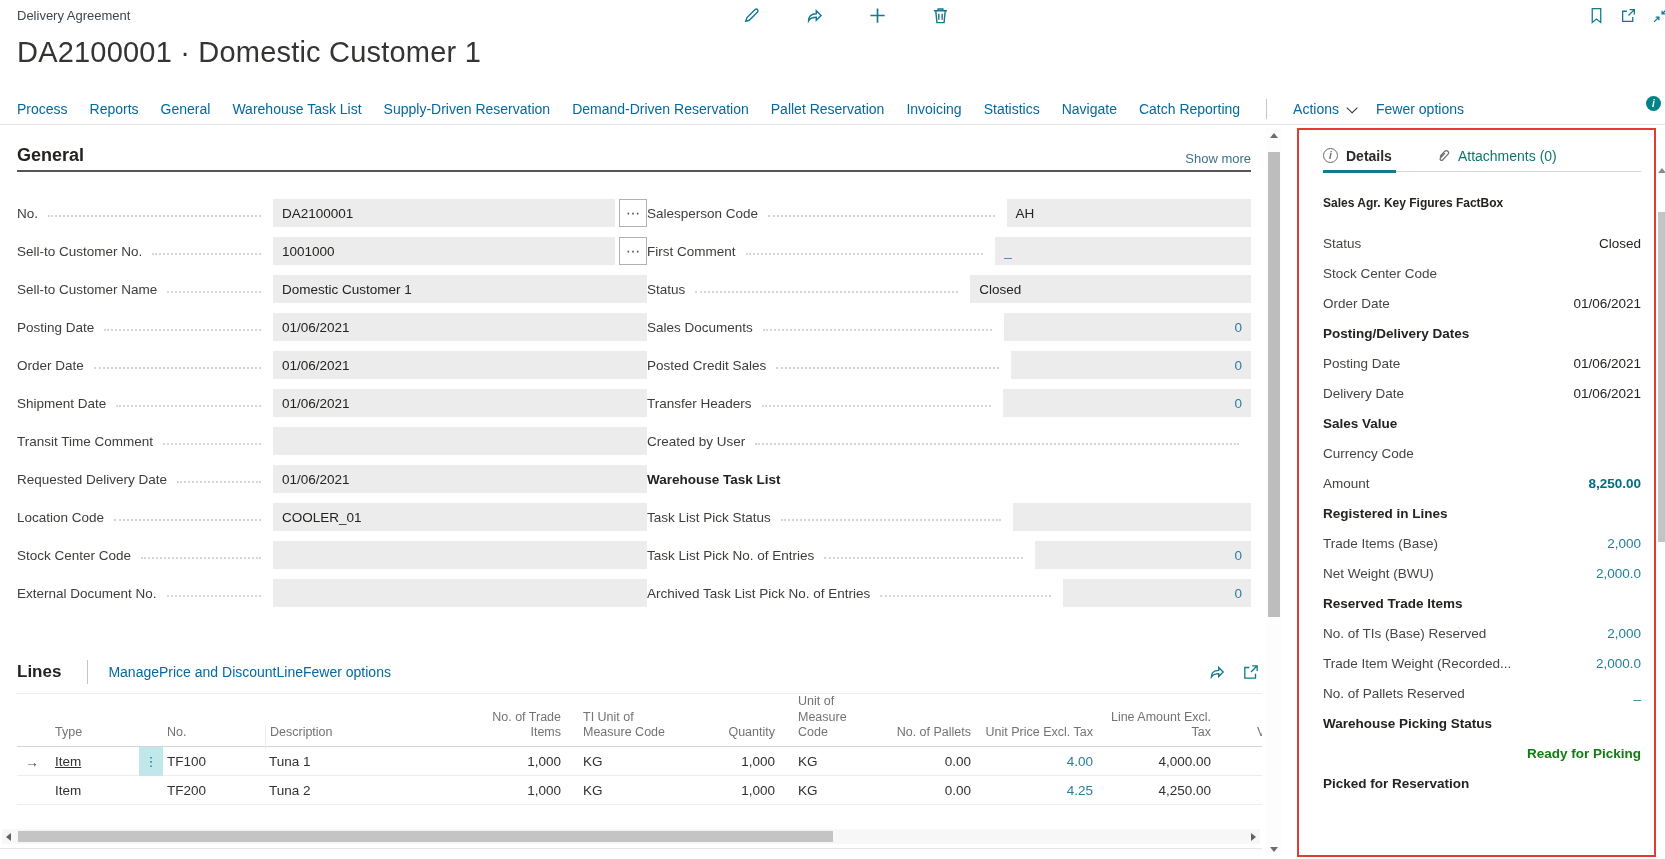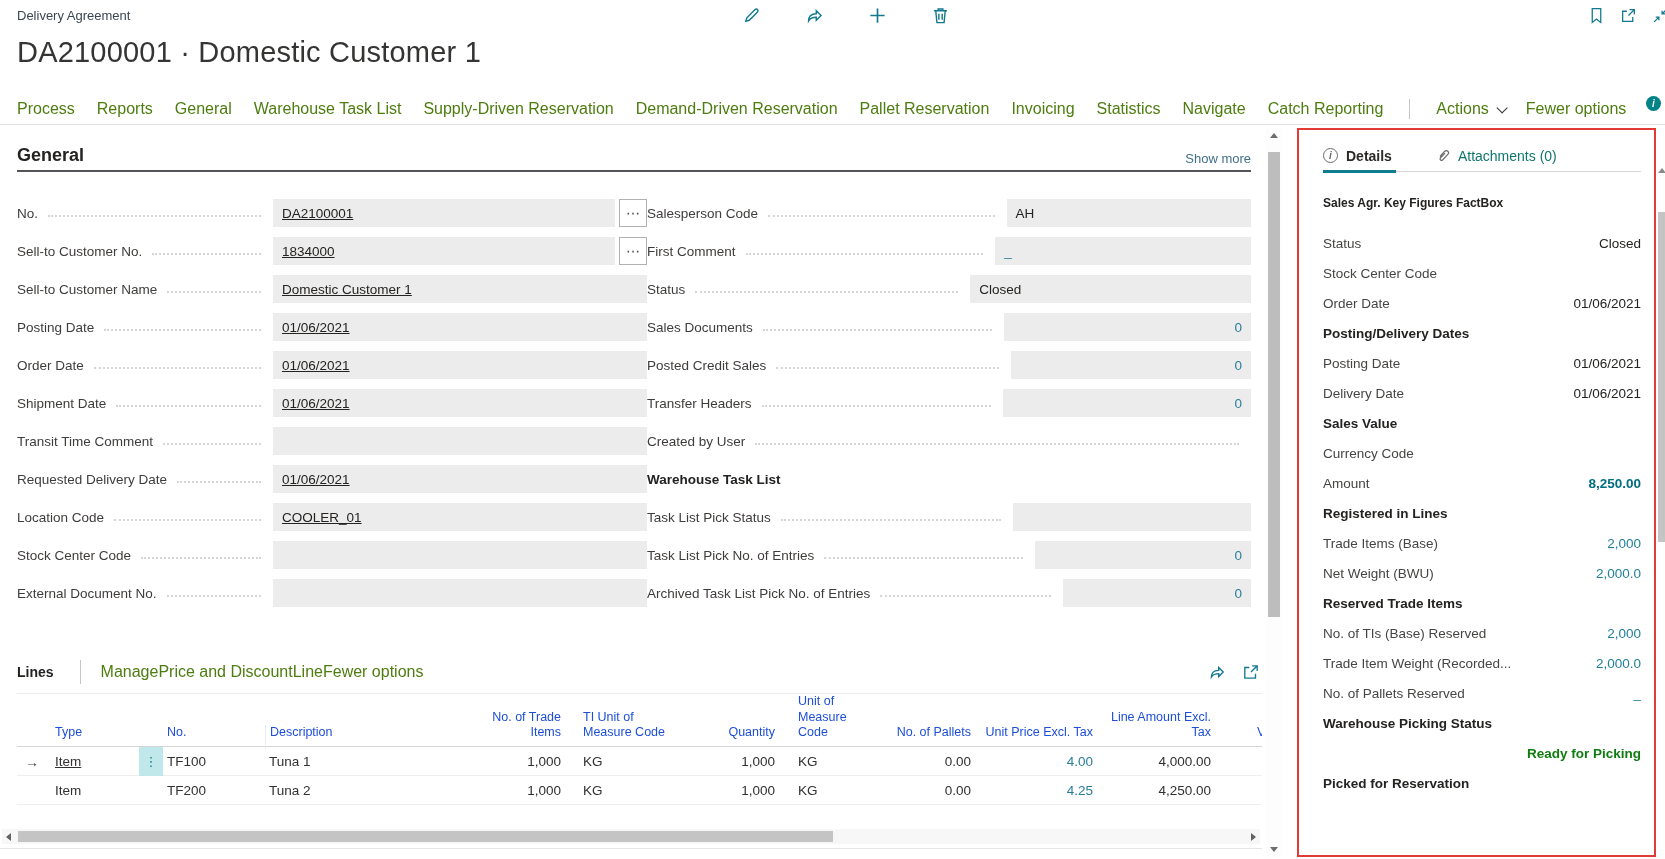--- a/index.html
+++ b/index.html
@@ -12,56 +12,56 @@
   .topbar { position:absolute; top:0; left:0; width:1465px; height:30px; }
   .caption { position:absolute; left:17px; top:8px; font-size:13px; color:#3b4750; }
   .topbar-center { position:absolute; left:742px; top:6px; display:flex; gap:44px; }
   .topbar-right { position:absolute; left:1588px; top:7px; display:flex; gap:15px; }
   .icon-btn { background:none; border:none; color:#127990; cursor:pointer; padding:0; }
   .page-title { position:absolute; left:17px; top:36px; font-size:29px; font-weight:300; color:#353433; letter-spacing:.2px; }
 
   
   .menubar { position:absolute; left:0; top:94px; width:1665px; height:31px; border-bottom:1px solid #e3e3e3; }
   .menubar-inner { position:absolute; left:17px; top:0; height:30px; display:flex; align-items:center; gap:22px; }
-  .menu-item { font-size:16px; color:#4d7c0f; background:none; border:none; cursor:pointer; white-space:nowrap; font-family:inherit; }
+  .menu-item { font-size:14px; color:#0369a1; background:none; border:none; cursor:pointer; white-space:nowrap; font-family:inherit; }
   .menu-sep { width:1px; height:20px; background:#c8c6c4; margin:0 4px; }
   .menu-caret { display:inline-block; margin-left:7px; width:8px; height:8px; border-right:1.4px solid #323130; border-bottom:1.4px solid #323130; transform:rotate(45deg) translateY(-3px); }
   .info-dot { position:absolute; left:1646px; top:96px; width:15px; height:15px; border-radius:50%; background:#038387; color:#fff; font-size:10px; font-weight:700; display:flex; align-items:center; justify-content:center; font-style:italic; }
 
   
   .sec-general { position:absolute; left:17px; top:140px; width:1234px; }
   .sec-head { display:flex; justify-content:space-between; align-items:flex-end; height:26px; }
   .sec-title { font-size:18px; font-weight:600; color:#242321; }
   .show-more { font-size:13px; color:#41708a; background:none; border:none; cursor:pointer; font-family:inherit; }
   .sec-rule { height:2px; background:#55545a; margin-top:4px; }
   .fields { display:flex; margin-top:22px; }
   .fcol-left { width:630px; }
   .fcol-right { width:604px; }
   .frow { display:flex; align-items:center; height:38px; }
   .flabel { font-size:13.5px; color:#3f3d3b; white-space:nowrap; }
   .lead { flex:1; border-bottom:2px dotted #d7d5d3; margin:0 12px 0 10px; transform:translateY(3px); }
   .fbox { height:28px; background:#ececec; display:flex; align-items:center; padding:0 9px; font-size:13.5px; color:#242321; }
-  .fcol-left .fbox { width:342px; flex:none;text-decoration:underline; }
+  .fcol-left .fbox { width:342px; flex:none; }
   .fcol-left .frow.no-assist .fbox { width:374px; }
   .fcol-right .fbox { flex:1; }
   .fbox.num { justify-content:flex-end; color:#2a7d9b; }
   .fbox .v-teal { color:#2a7d9b; }
   .assist { width:28px; height:28px; margin-left:4px; background:#fff; border:1px solid #b3b0ad; color:#494847; font-size:14px; line-height:1; cursor:pointer; }
   .sub-head { font-size:13.5px; font-weight:700; color:#242321; }
 
   
   .sec-lines { position:absolute; left:17px; top:651px; width:1245px; height:158px; overflow:hidden; }
   .lines-cap { height:42px; display:flex; align-items:center; }
-  .lines-title { font-size:14px; font-weight:700; color:#242321; }
+  .lines-title { font-size:17px; font-weight:700; color:#242321; }
   .cap-sep { width:1px; height:24px; background:#c8c6c4; margin:0 20px 0 26px; }
   .lines-tabs { display:flex; }
   .cap-icons { margin-left:auto; margin-right:2px; display:flex; gap:16px; }
   .grid-head, .grid-row { display:grid; grid-template-columns:34px 88px 24px 102px 210px 90px 120px 94px 104px 92px 122px 118px 64px; }
   .grid-head { height:54px; border-top:1px solid #ececec; border-bottom:1px solid #d6d4d2; align-items:end; }
-  .gh { font-size:12.5px; color:#1d4ed8; line-height:1.25; padding:0 4px 8px 4px; }
+  .gh { font-size:12.5px; color:#737373; line-height:1.25; padding:0 4px 8px 4px; }
   .gh.r { text-align:right; }
   .gh.desc { border-left:1px solid #ececec; }
   .gh.lastcol { padding-left:42px; }
   .grid-row { height:29px; align-items:center; border-bottom:1px solid #efeeed; font-size:13.5px; }
   .gc { padding:0 4px; white-space:nowrap; overflow:hidden; }
   .gc.r { text-align:right; }
   .gc.pl { padding-left:18px; }
   .row-arrow { padding-left:8px; color:#494847; font-size:14px; }
   .dots-cell { height:29px; display:flex; align-items:center; justify-content:center; color:#0e7c8c; font-size:13px; }
   .grid-row.sel .dots-cell { background:#c0e7ea; }
@@ -187,21 +187,21 @@
             <span class="lead"></span>
           <div class="fbox">
               <span>DA2100001</span>
             </div>
           <button class="assist">⋯</button>
         </div>
         <div class="frow">
           <span class="flabel">Sell-to Customer No.</span>
             <span class="lead"></span>
           <div class="fbox">
-              <span>1834000</span>
+              <span>1001000</span>
             </div>
           <button class="assist">⋯</button>
         </div>
         <div class="frow no-assist">
           <span class="flabel">Sell-to Customer Name</span>
             <span class="lead"></span>
           <div class="fbox">
               <span>Domestic Customer 1</span>
             </div>
         </div>

